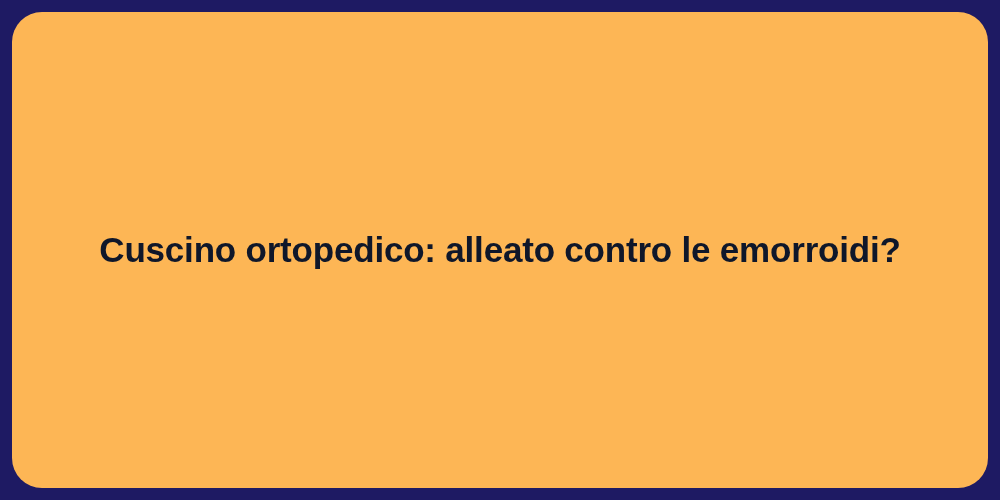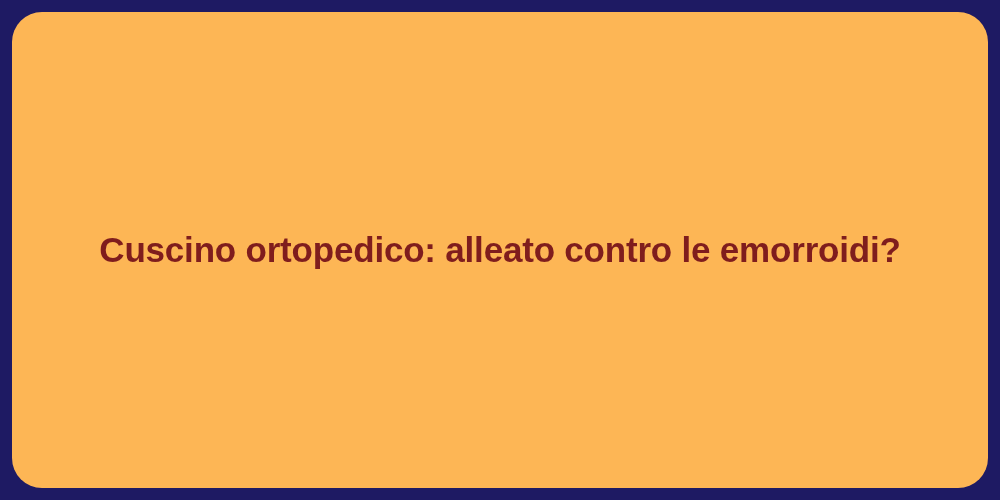--- a/index.html
+++ b/index.html
@@ -35,21 +35,21 @@
     border-radius: 30px;
     display: flex;
     align-items: center;
     justify-content: center;
     padding: 24px 40px;
   }
 
   
   .headline {
     margin: 0;
-    color: #7f1d1d;
+    color: #0f172a;
     font-family: "Liberation Sans", "DejaVu Sans", sans-serif;
     font-size: 35px;
     font-weight: 700;
     line-height: 1.25;
     letter-spacing: -0.2px;
     text-align: right;
     white-space: nowrap;
   }
 </style>
 </head>

